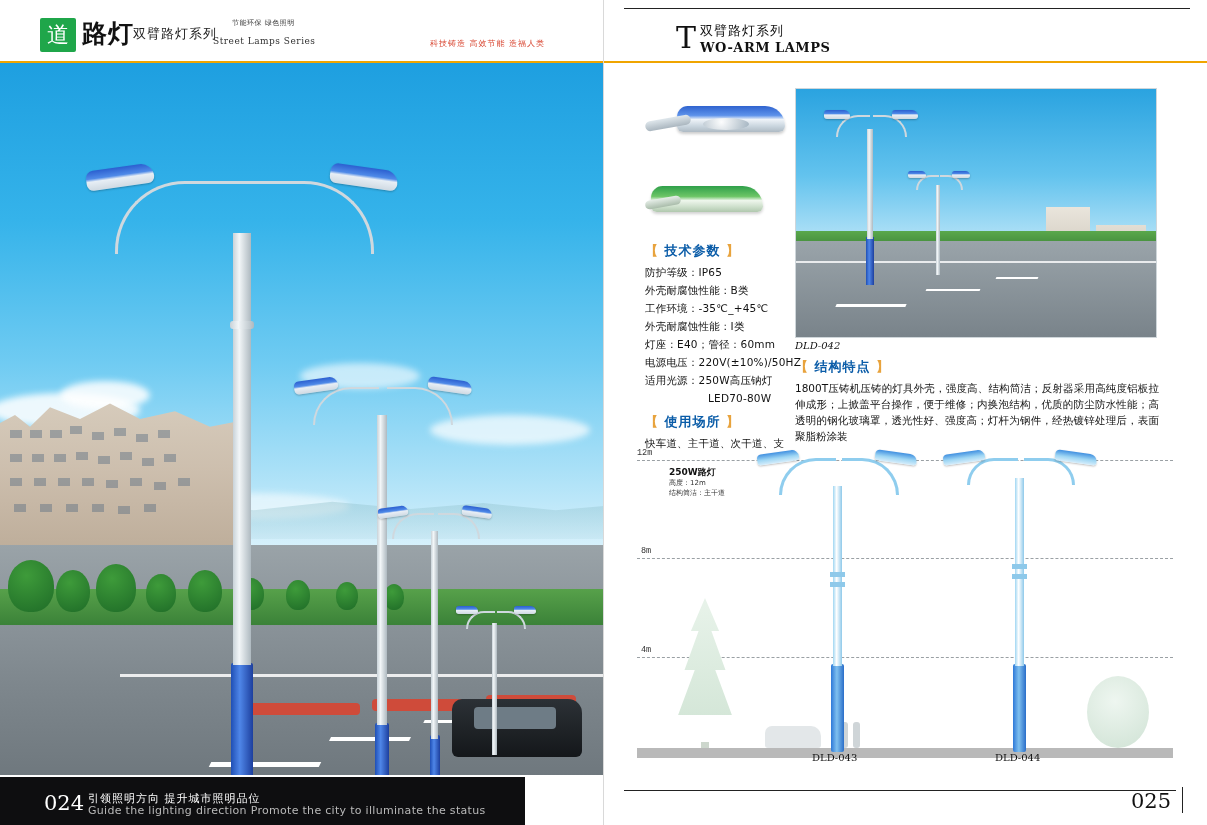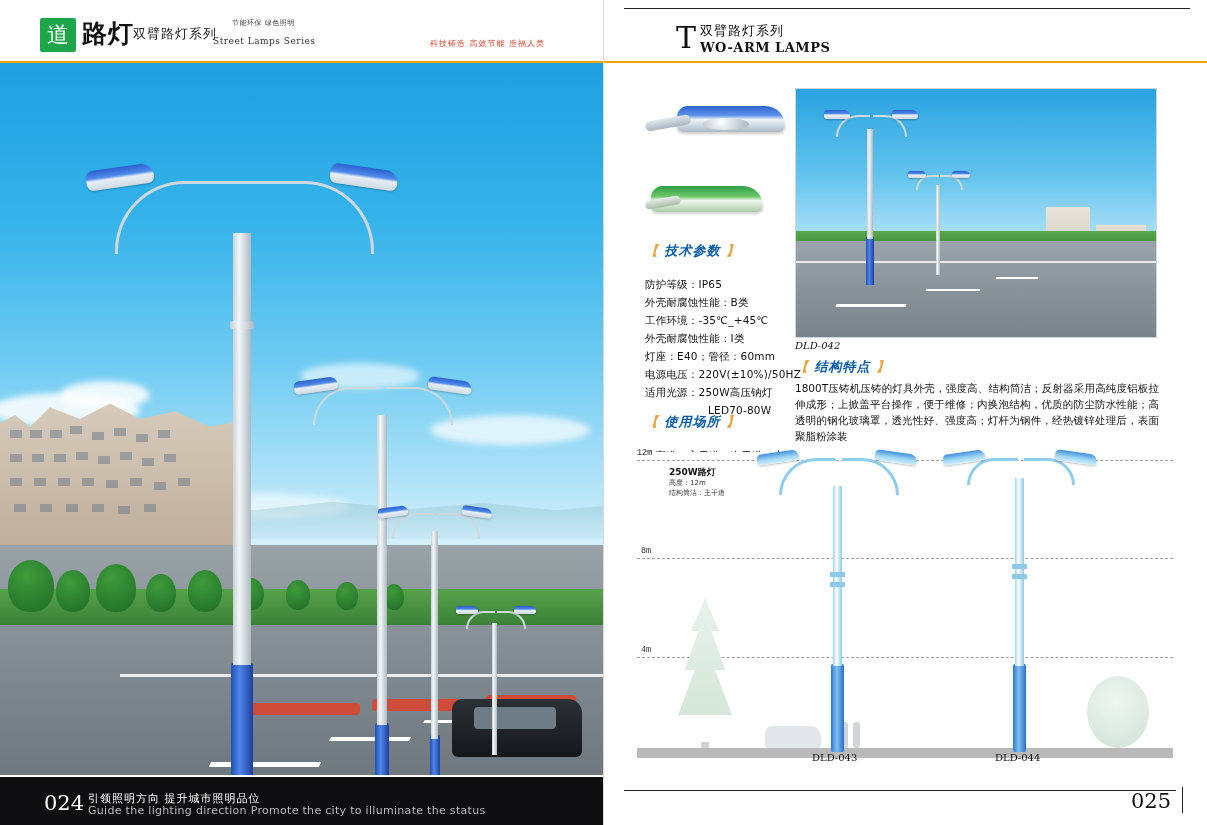--- a/index.html
+++ b/index.html
@@ -39,36 +39,36 @@
   .lane{position:absolute;background:#fff;}
   .car{position:absolute;background:linear-gradient(180deg,#2c3136,#14171a);border-radius:10px 14px 6px 6px;}
   .carwin{position:absolute;background:#6e7c86;border-radius:4px;}
 
   
   .pole{position:absolute;background:linear-gradient(90deg,#c8d2d8,#f2f6f8 35%,#aeb9c0 100%);}
   .poleblue{position:absolute;background:linear-gradient(90deg,#1f4fb5,#4f86e8 40%,#1d3f9e 100%);}
   .armL,.armR{position:absolute;border:3px solid #cfd8de;border-bottom:none;background:transparent;}
   .head{position:absolute;height:13px;border-radius:8px 14px 7px 7px;
     background:linear-gradient(180deg,#2b5fd0 0%,#4f8ae8 40%,#e7eef5 55%,#cfd9e2 100%);box-shadow:0 1px 2px rgba(0,0,0,.25);}
-  .left-footer{position:absolute;left:0;bottom:0;width:604px;height:48px;background:#0e0e10;}
+  .left-footer{position:absolute;left:0;bottom:0;width:525px;height:48px;background:#0e0e10;}
   .pg-left{position:absolute;left:44px;bottom:10px;color:#fff;font-size:21px;font-family:"DejaVu Serif","Liberation Serif",serif;}
   .foot-cn{position:absolute;left:88px;bottom:19px;color:#fff;font-size:11px;letter-spacing:1px;}
   .foot-en{position:absolute;left:88px;bottom:8px;color:#b9b9b9;font-size:11px;letter-spacing:.3px;}
 
   
   .right-page{position:absolute;left:604px;top:0;width:603px;height:825px;background:#fff;}
   .r-rule-top{position:absolute;left:20px;top:8px;width:566px;height:1px;background:#222;}
   .r-T{position:absolute;left:676px;top:20px;font-size:30px;font-family:"DejaVu Serif","Liberation Serif",serif;color:#111;}
   .r-title-cn{position:absolute;left:700px;top:22px;font-size:13px;color:#111;letter-spacing:1px;}
   .r-title-en{position:absolute;left:700px;top:40px;font-size:13px;font-weight:bold;font-family:"DejaVu Serif","Liberation Serif",serif;color:#111;letter-spacing:.5px;}
   .r-hdr-rule{position:absolute;left:604px;top:61px;width:603px;height:2px;background:#f0a500;}
 
-  .sec-title{position:absolute;font-size:13px;font-weight:bold;color:#0a5ca8;letter-spacing:1px;font-style:italic;}
+  .sec-title{position:absolute;font-size:13px;font-weight:bold;color:#0a5ca8;letter-spacing:1px;}
   .brk{color:#e8a33d;font-weight:bold;}
-  .spec-line{position:absolute;font-size:10.5px;color:#111;letter-spacing:.2px;margin-top:12px;}
+  .spec-line{position:absolute;font-size:10.5px;color:#111;letter-spacing:.2px;}
   .body-txt{position:absolute;font-size:10.5px;color:#111;line-height:16px;text-align:justify;}
   .cap{position:absolute;font-size:10px;color:#111;font-family:"DejaVu Serif","Liberation Serif",serif;}
 
   .scene{position:absolute;left:795px;top:88px;width:360px;height:248px;overflow:hidden;border:1px solid #cfd6da;
     background:linear-gradient(180deg,#2aa3e0 0%,#63c3ee 35%,#b6e3f7 62%,#d8eff9 72%,#cfe6ef 80%,#b9d7e0 100%);}
   .sc-build{position:absolute;background:linear-gradient(180deg,#e8e4dc,#b9b2a6);}
   .sc-road{position:absolute;left:0;bottom:0;width:360px;height:96px;background:linear-gradient(180deg,#9aa4aa,#79838a);}
   .sc-green{position:absolute;left:0;bottom:88px;width:360px;height:18px;background:linear-gradient(180deg,#5aa84c,#3d8438);}
   .sc-lane{position:absolute;background:#fff;}
 

